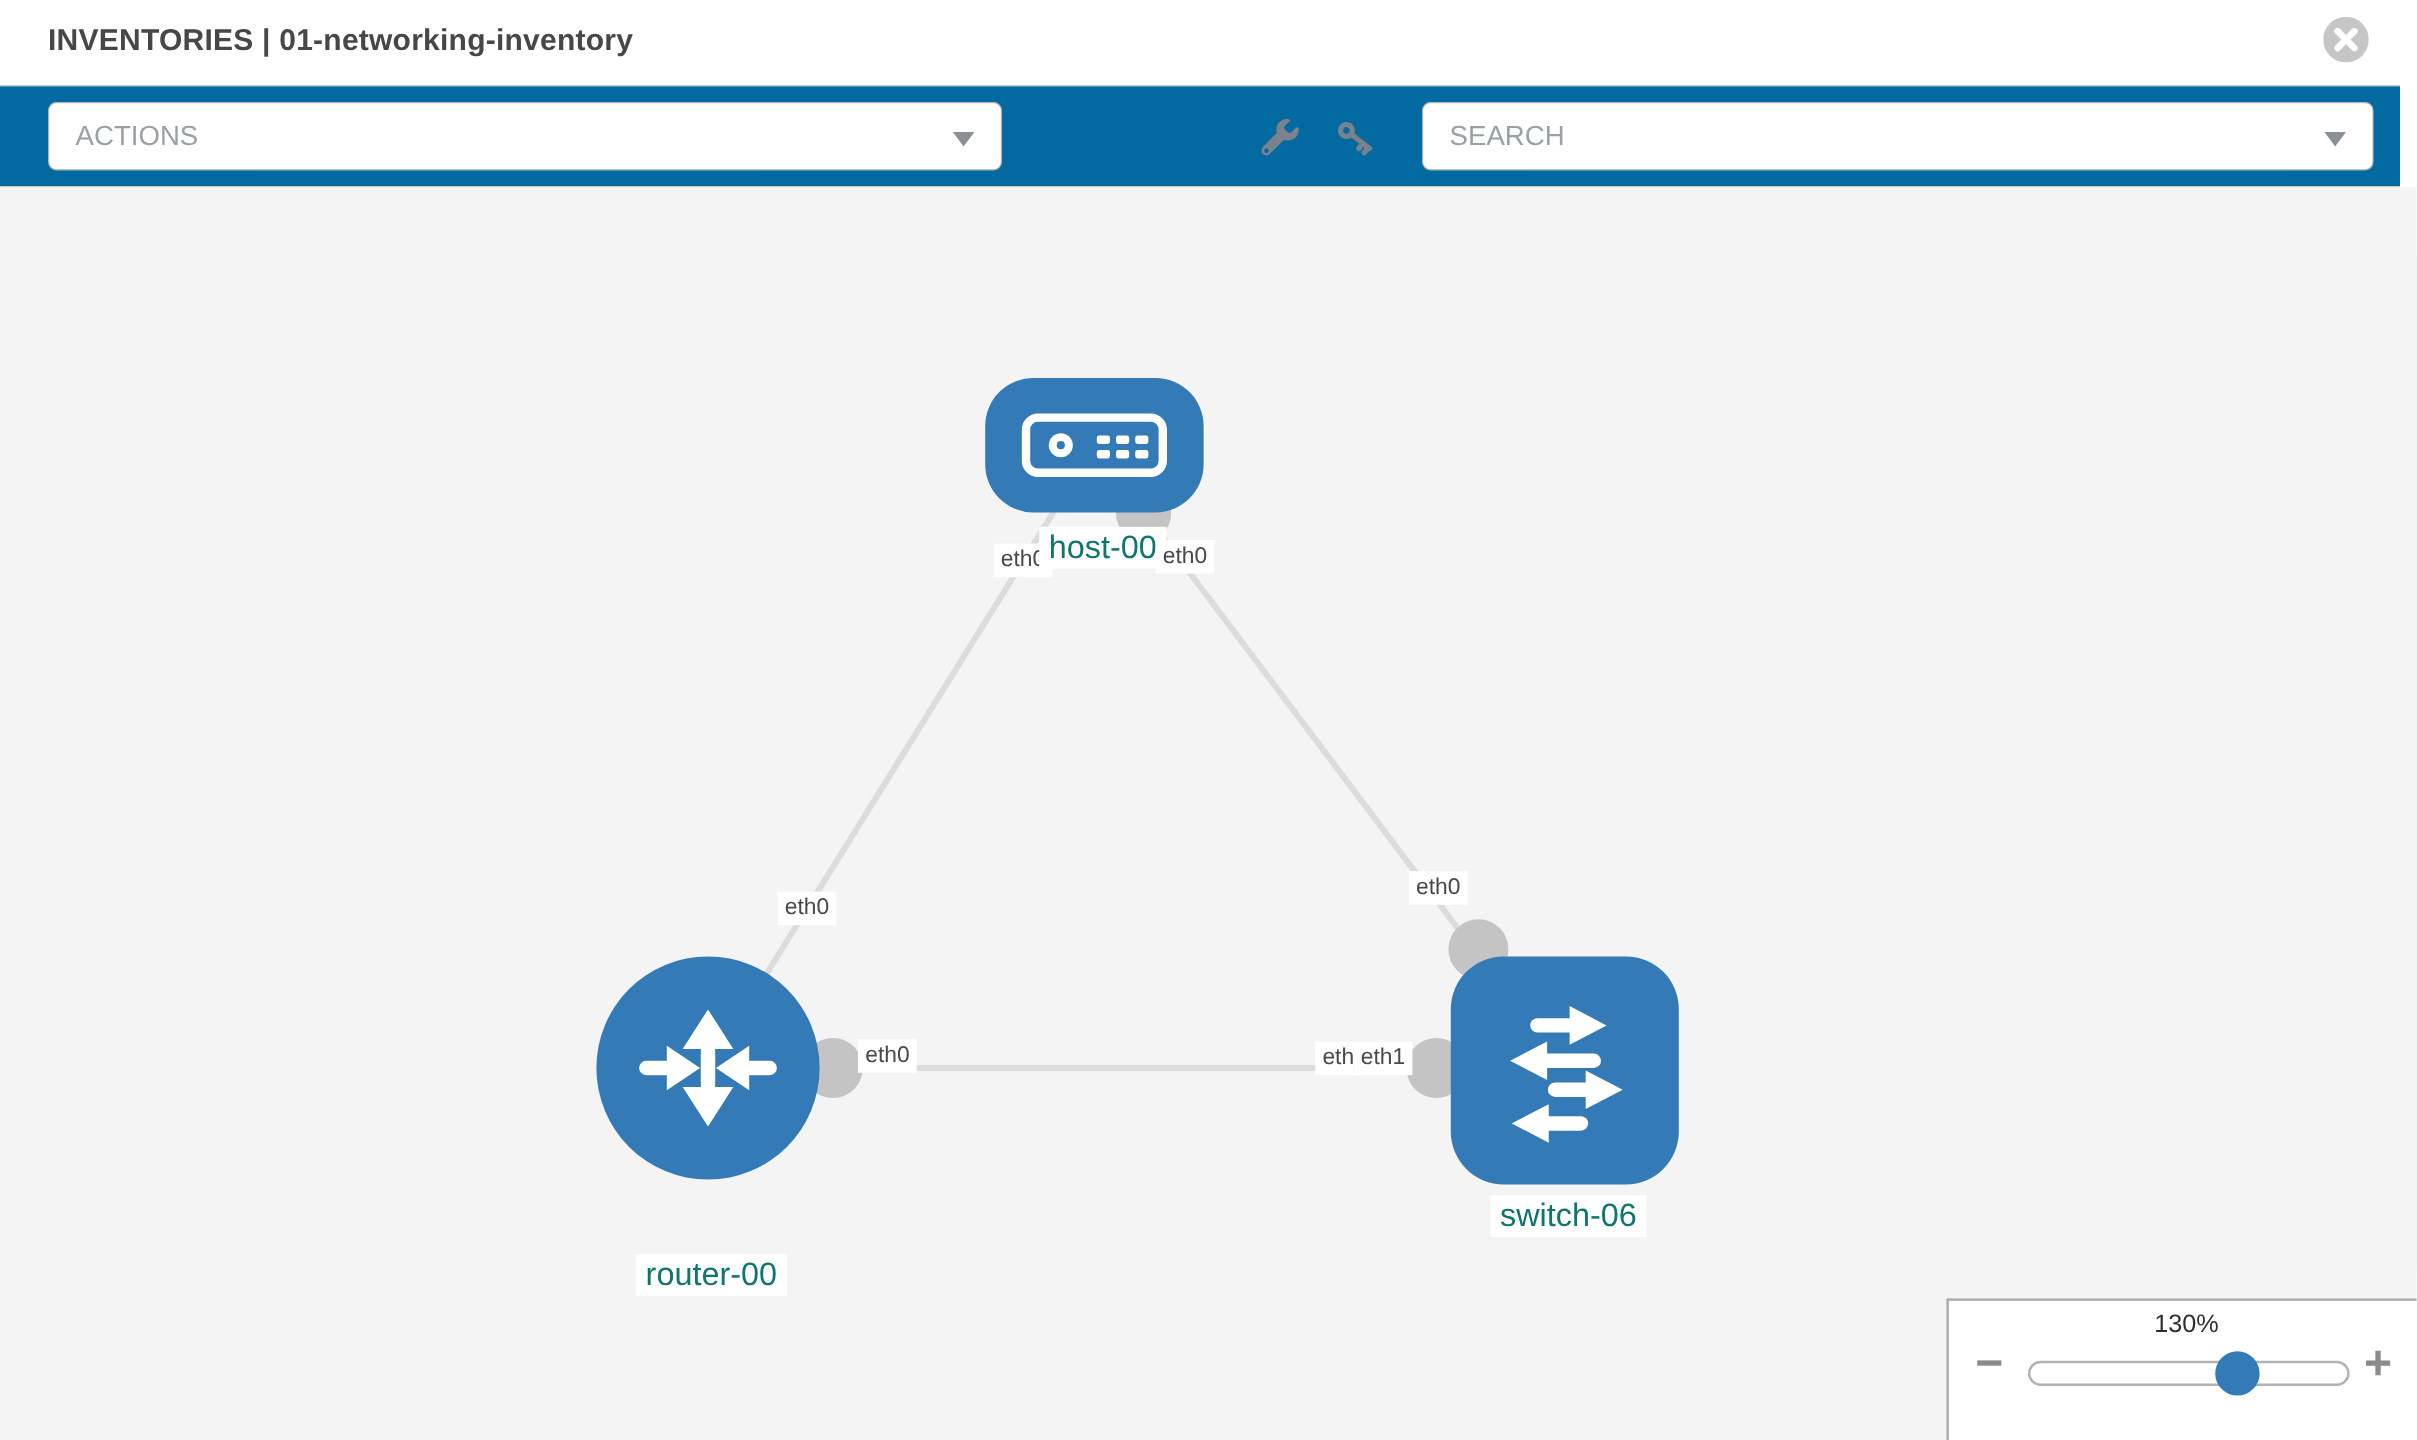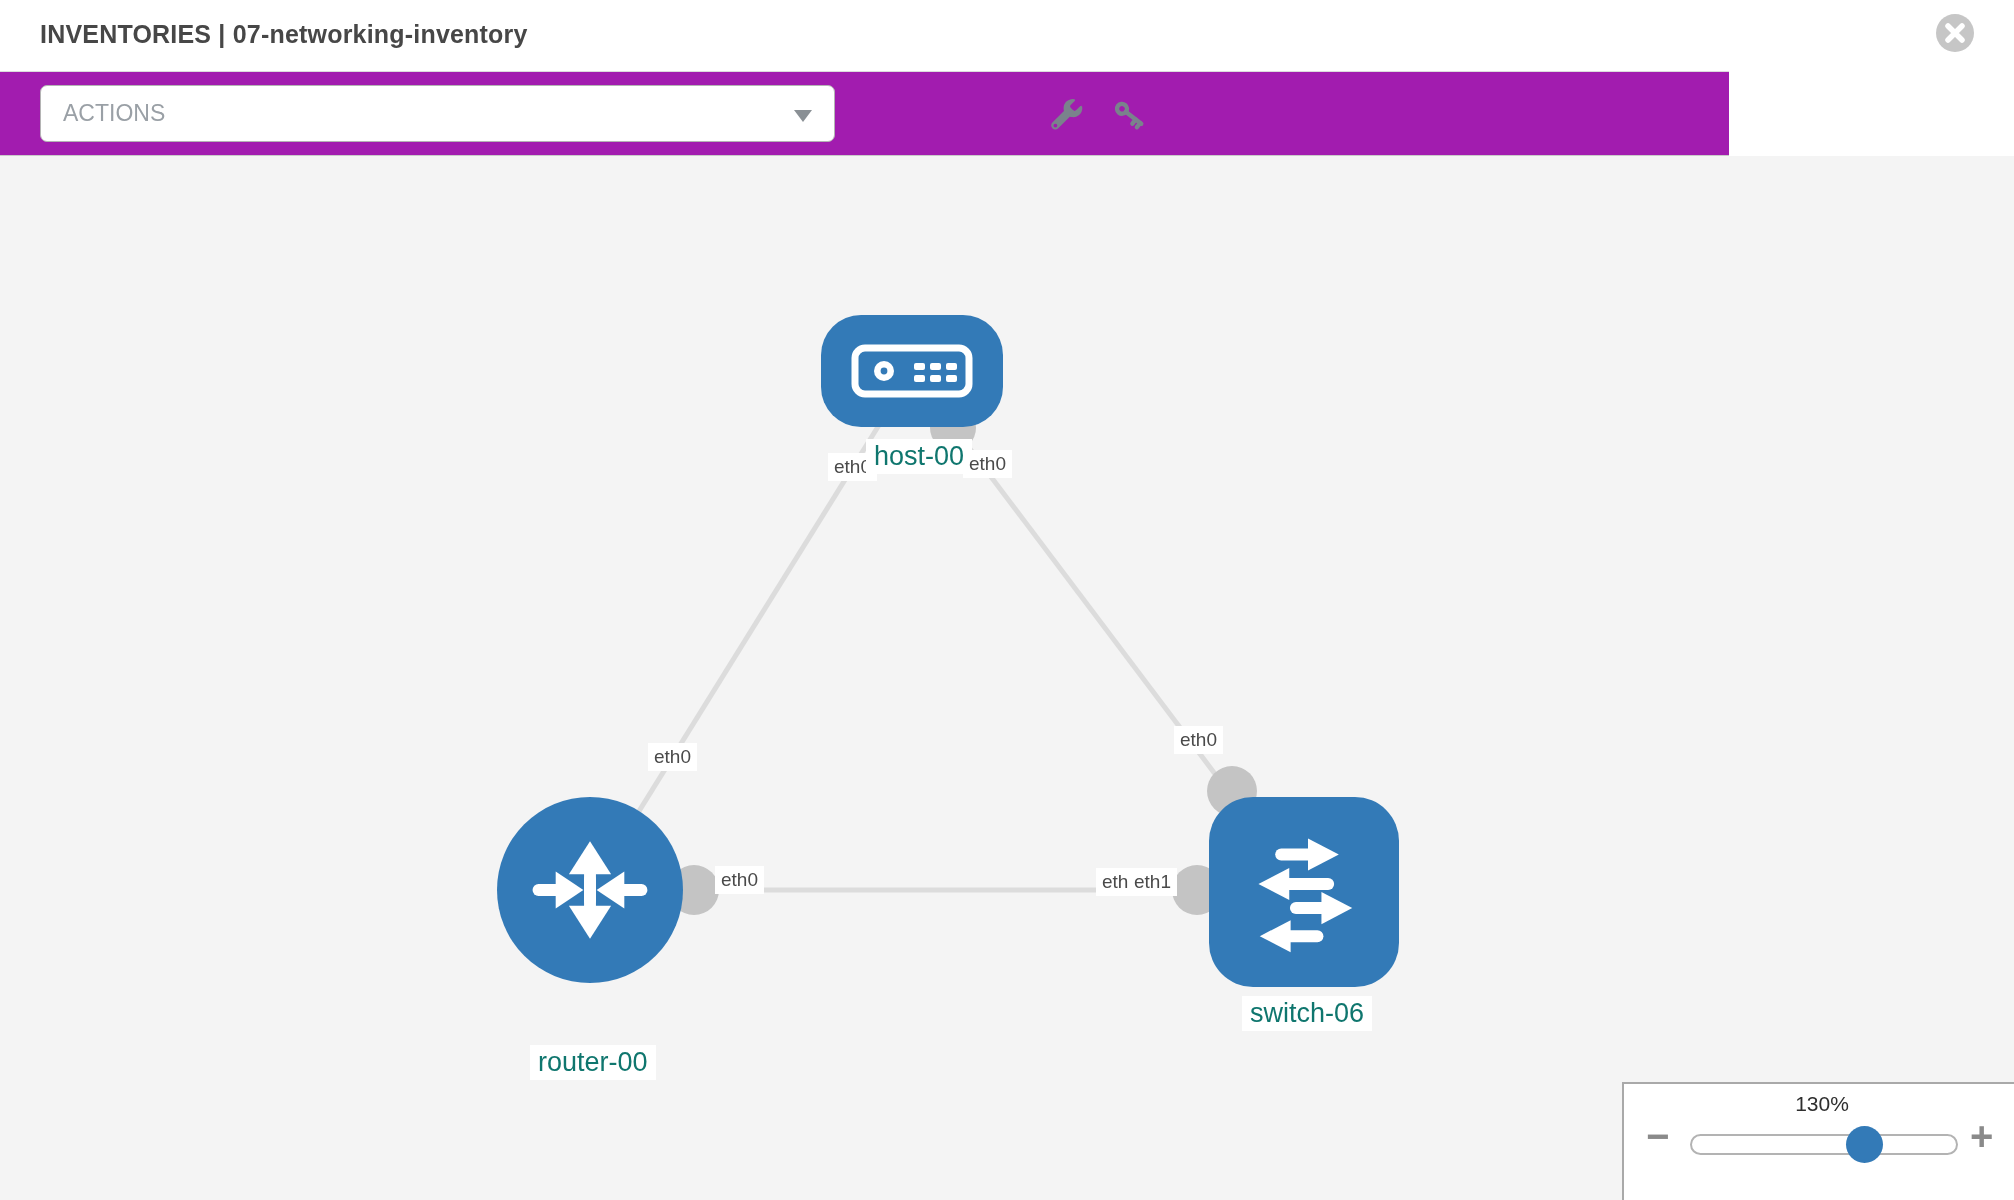--- a/index.html
+++ b/index.html
@@ -10,22 +10,22 @@
   }
   
   .header { position: absolute; left: 0; top: 0; width: 2014px; height: 71px; background: #fff; }
   .page-title {
     position: absolute; left: 40px; top: 20px;
     font-size: 25px; font-weight: bold; color: #474747; letter-spacing: 0.2px;
   }
   .close-btn { position: absolute; left: 1936px; top: 14px; width: 38px; height: 38px; cursor: pointer; }
   
   .toolbar {
-    position: absolute; left: 0; top: 71px; width: 1729px; height: 85px;
-    background: #a21caf; border-top: 1px solid #dcdcdc; border-bottom: 1px solid #c9c9c9;
+    position: absolute; left: 0; top: 71px; width: 2000px; height: 85px;
+    background: #0369a1; border-top: 1px solid #dcdcdc; border-bottom: 1px solid #c9c9c9;
   }
   .combo {
     position: absolute; top: 13px; height: 57px; background: #fff;
     border: 1px solid #b4b4b4; border-radius: 7px;
     display: flex; align-items: center; padding: 0 22px;
     font-size: 23px; color: #9aa0a6; cursor: pointer;
   }
   .combo-actions { left: 40px;  width: 795px; }
   .combo-search  { left: 1185px; width: 793px; }
   .caret {
@@ -76,21 +76,21 @@
     position: absolute; left: 222px; top: 42px; width: 37px; height: 37px;
     border-radius: 50%; background: #337ab7; cursor: grab;
   }
 </style>
 </head>
 <body>
 
 <div class="app">
 
   <div class="header">
-    <div class="page-title">INVENTORIES | 07-networking-inventory</div>
+    <div class="page-title">INVENTORIES | 01-networking-inventory</div>
     <div class="close-btn">
       <svg width="38" height="38" viewBox="0 0 38 38">
         <circle cx="19" cy="19" r="19" fill="#c6c6c6"></circle>
         <path d="M12 12 L26 26 M26 12 L12 26" stroke="#fff" stroke-width="5.5" stroke-linecap="round"></path>
       </svg>
     </div>
   </div>
 
   <div class="toolbar">
     <div class="combo combo-actions">
@@ -107,20 +107,24 @@
       <svg width="38" height="38" viewBox="0 0 24 24">
         <g transform="rotate(38 12 12)" stroke="#7a828c" stroke-width="2.8" fill="none" stroke-linecap="round">
           <circle cx="5.6" cy="12" r="3.1"></circle>
           <path d="M8.8 12 H21"></path>
           <path d="M16.6 12 v3.4"></path>
           <path d="M20.2 12 v3.4"></path>
         </g>
       </svg>
     </div>
 
+    <div class="combo combo-search">
+      <span>SEARCH</span>
+      <span class="caret"></span>
+    </div>
   </div>
 
   <div class="canvas">
 
     <svg class="links-layer" width="2014" height="1044">
       <line x1="912" y1="216" x2="590" y2="734" stroke="#dcdcdc" stroke-width="5"></line>
       <line x1="912" y1="216" x2="1304" y2="736" stroke="#dcdcdc" stroke-width="5"></line>
       <line x1="590" y1="734" x2="1304" y2="734" stroke="#dcdcdc" stroke-width="5"></line>
     </svg>
 

